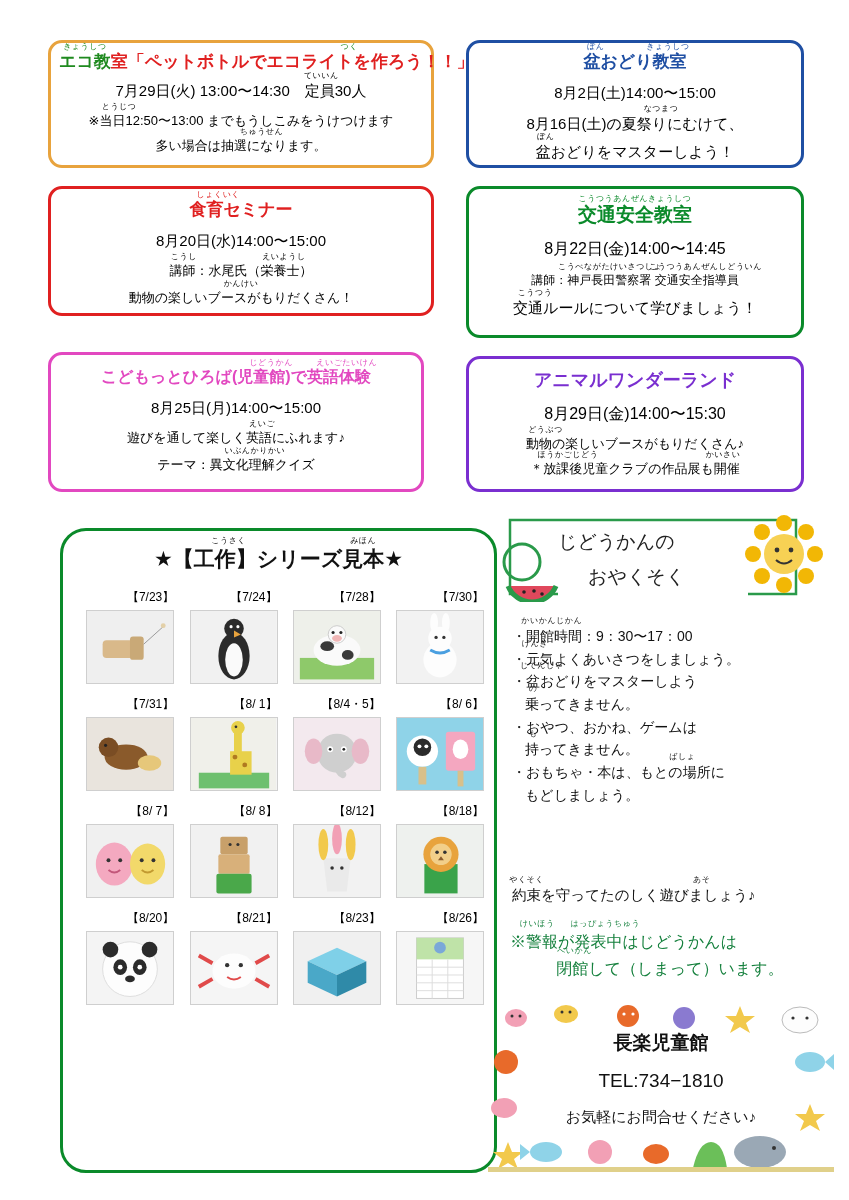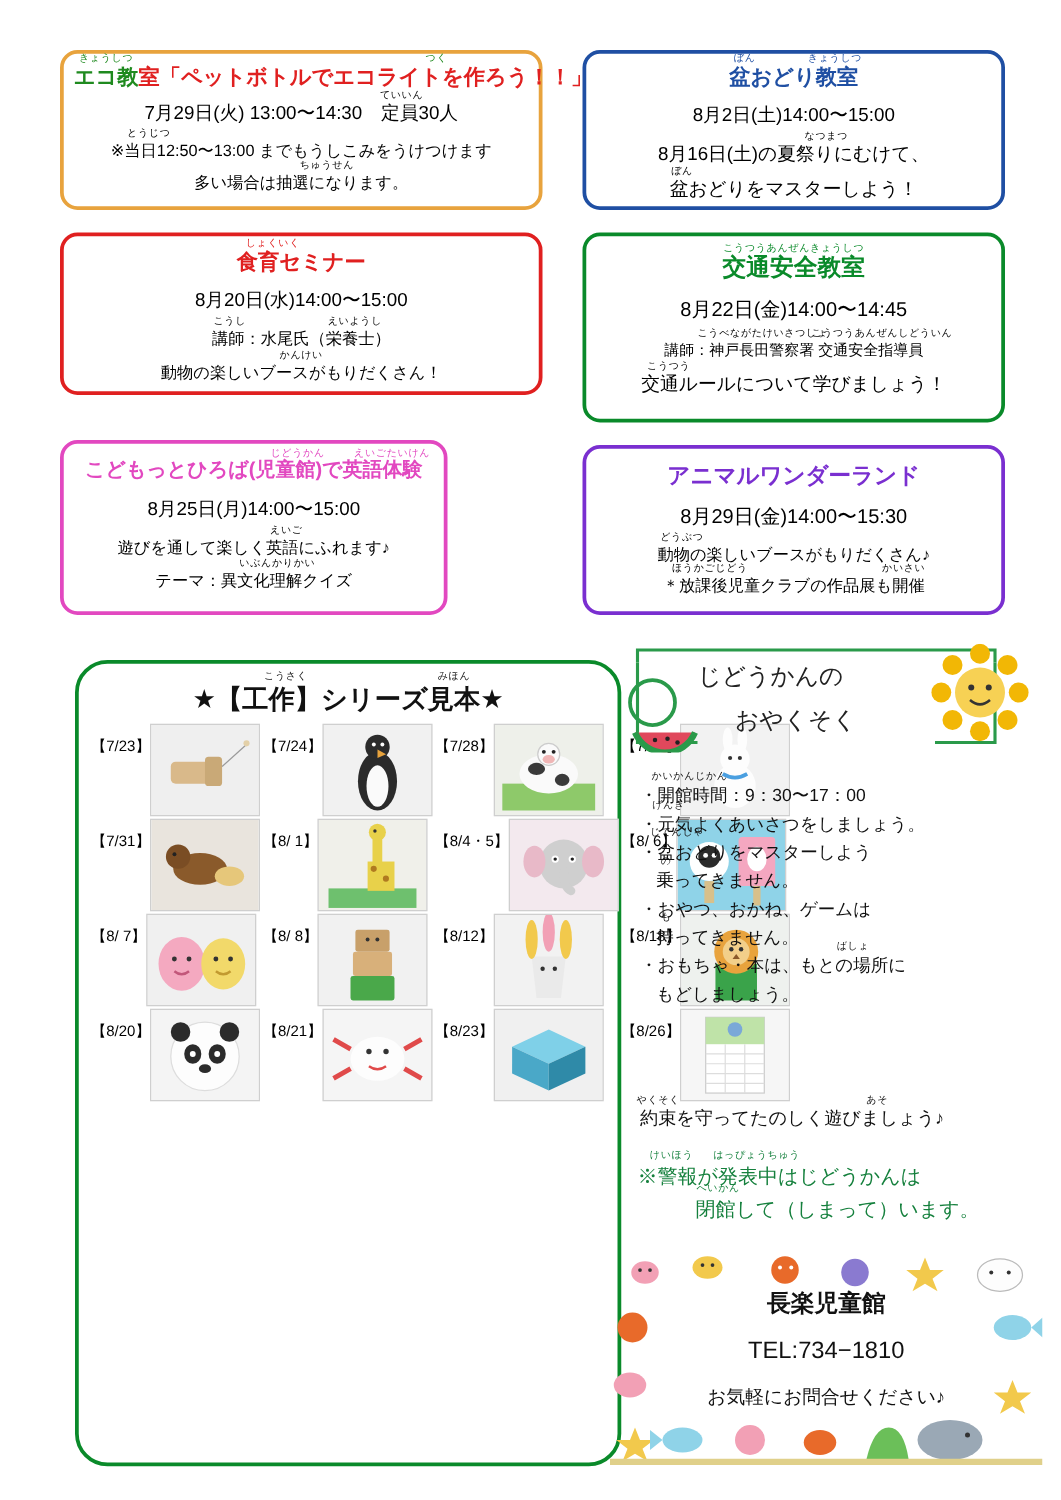--- a/index.html
+++ b/index.html
@@ -48,21 +48,21 @@
     top: -8px; left: 50%;
     transform: translateX(-50%);
     white-space: nowrap;
   }
 
   
   #card-eco      { left:48px;  top:40px;  width:386px; height:128px; border:3px solid #e8a33d; }
   #card-bon      { left:466px; top:40px;  width:338px; height:128px; border:3px solid #1f4fa3; }
   #card-shokuiku { left:48px;  top:186px; width:386px; height:130px; border:3px solid #e02020; }
   #card-kotsu    { left:466px; top:186px; width:338px; height:152px; border:3px solid #0a8a2a; }
-  #card-english  { left:48px;  top:352px; width:310px; height:140px; border:3px solid #e248c0; }
+  #card-english  { left:48px;  top:352px; width:376px; height:140px; border:3px solid #e248c0; }
   #card-animal   { left:466px; top:356px; width:338px; height:136px; border:3px solid #7a2fd0; }
 
   .t-eco   { color:#1f8a1f; }
   .t-eco .a{ color:#e02020; }
   .t-bon   { color:#1f4fa3; }
   .t-shoku { color:#e02020; }
   .t-kotsu { color:#0a8a2a; }
   .t-eng   { color:#e248c0; }
   .t-animal{ color:#7a2fd0; }
 
@@ -74,21 +74,21 @@
   #craft .hdr {
     text-align:center; font-weight:bold; font-size:21px; color:#111;
     margin-top:14px;
   }
   .grid {
     display:grid;
     grid-template-columns: repeat(4, 1fr);
     gap: 2px 2px;
     padding: 6px 10px 0 10px;
   }
-  .cellwrap { display:flex; flex-direction:row; align-items:flex-start; }
+  .cellwrap { display:flex; flex-direction:column; align-items:flex-end; }
   .celldate {
     font-size: 12px; color:#000; margin: 10px 0 4px 0; letter-spacing:0px; white-space:nowrap;
   }
   .thumb {
     width: 88px; height: 74px;
     border: 1px solid #cfcfcf;
     background: #f3f3f3;
     position: relative;
     overflow: hidden;
   }

